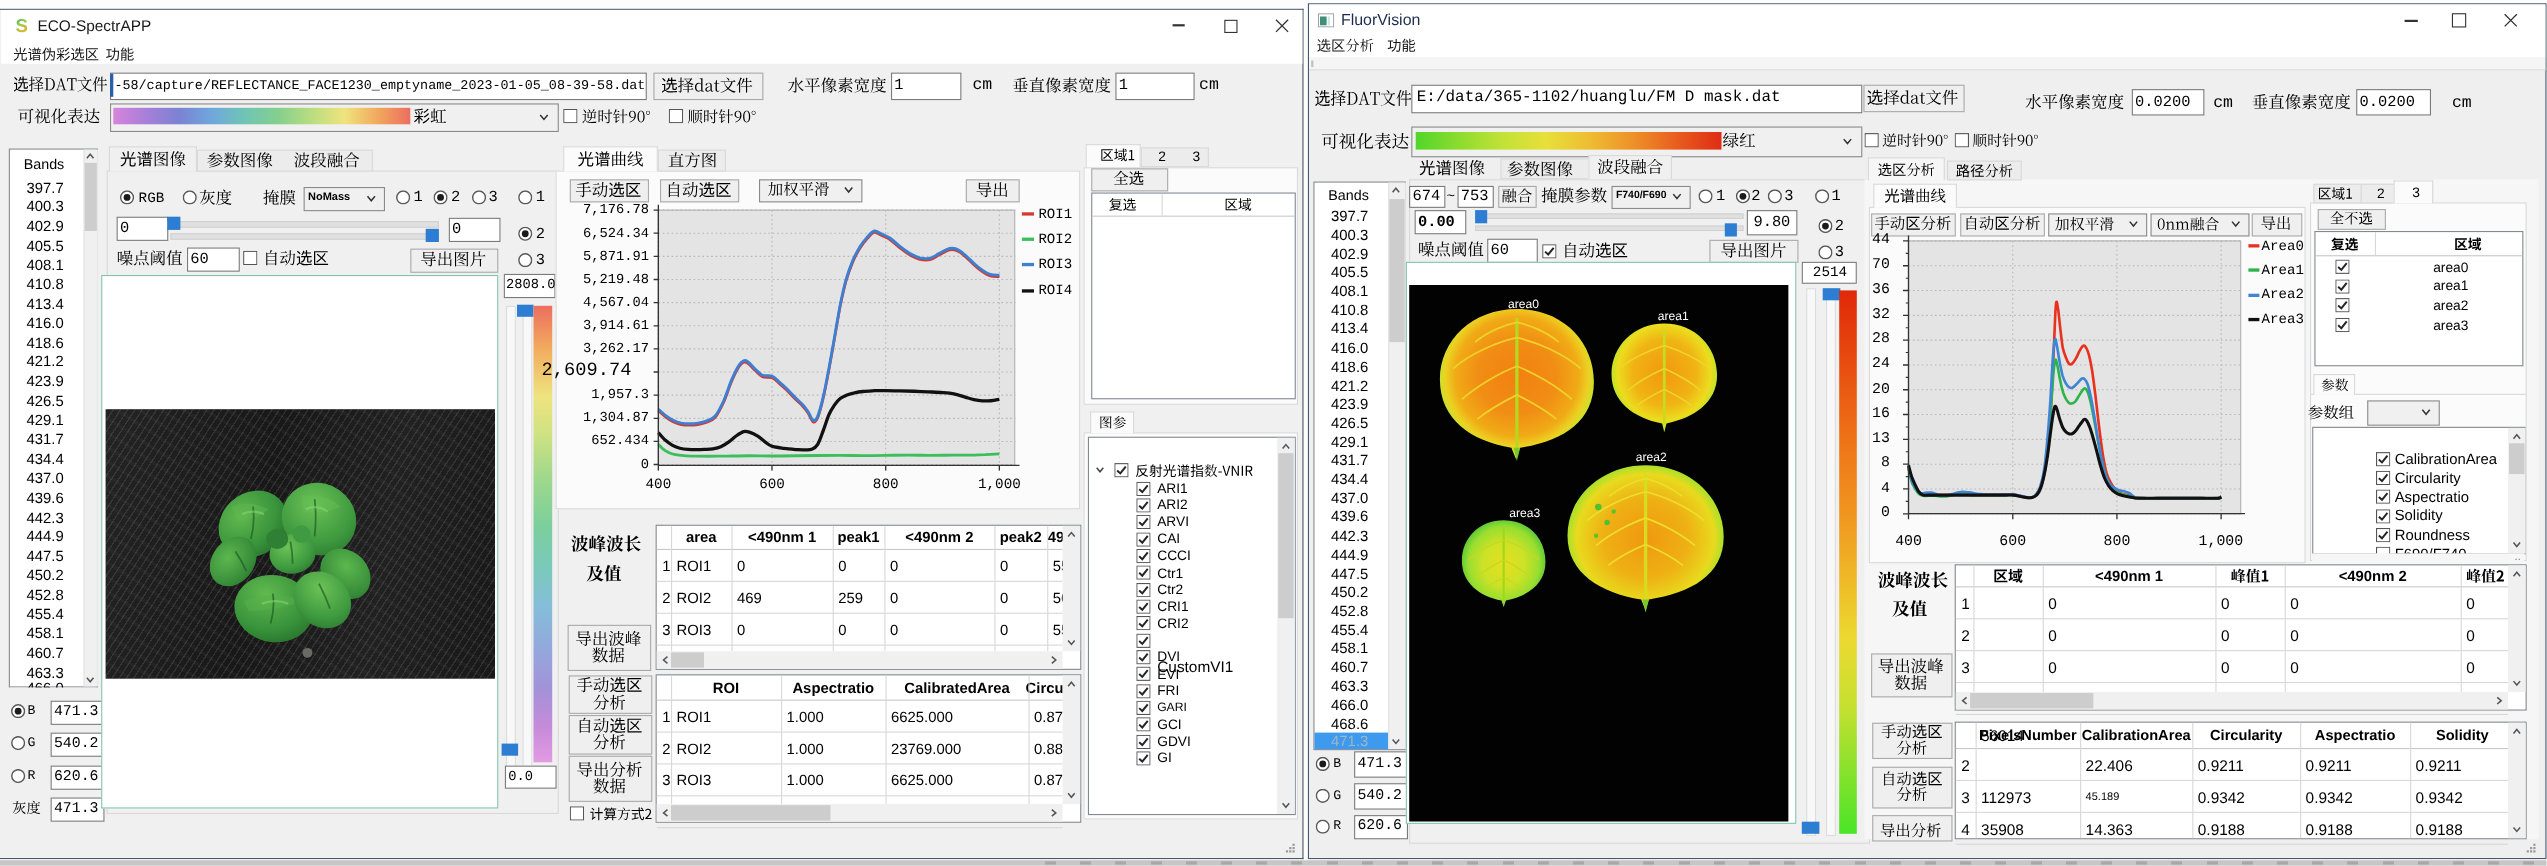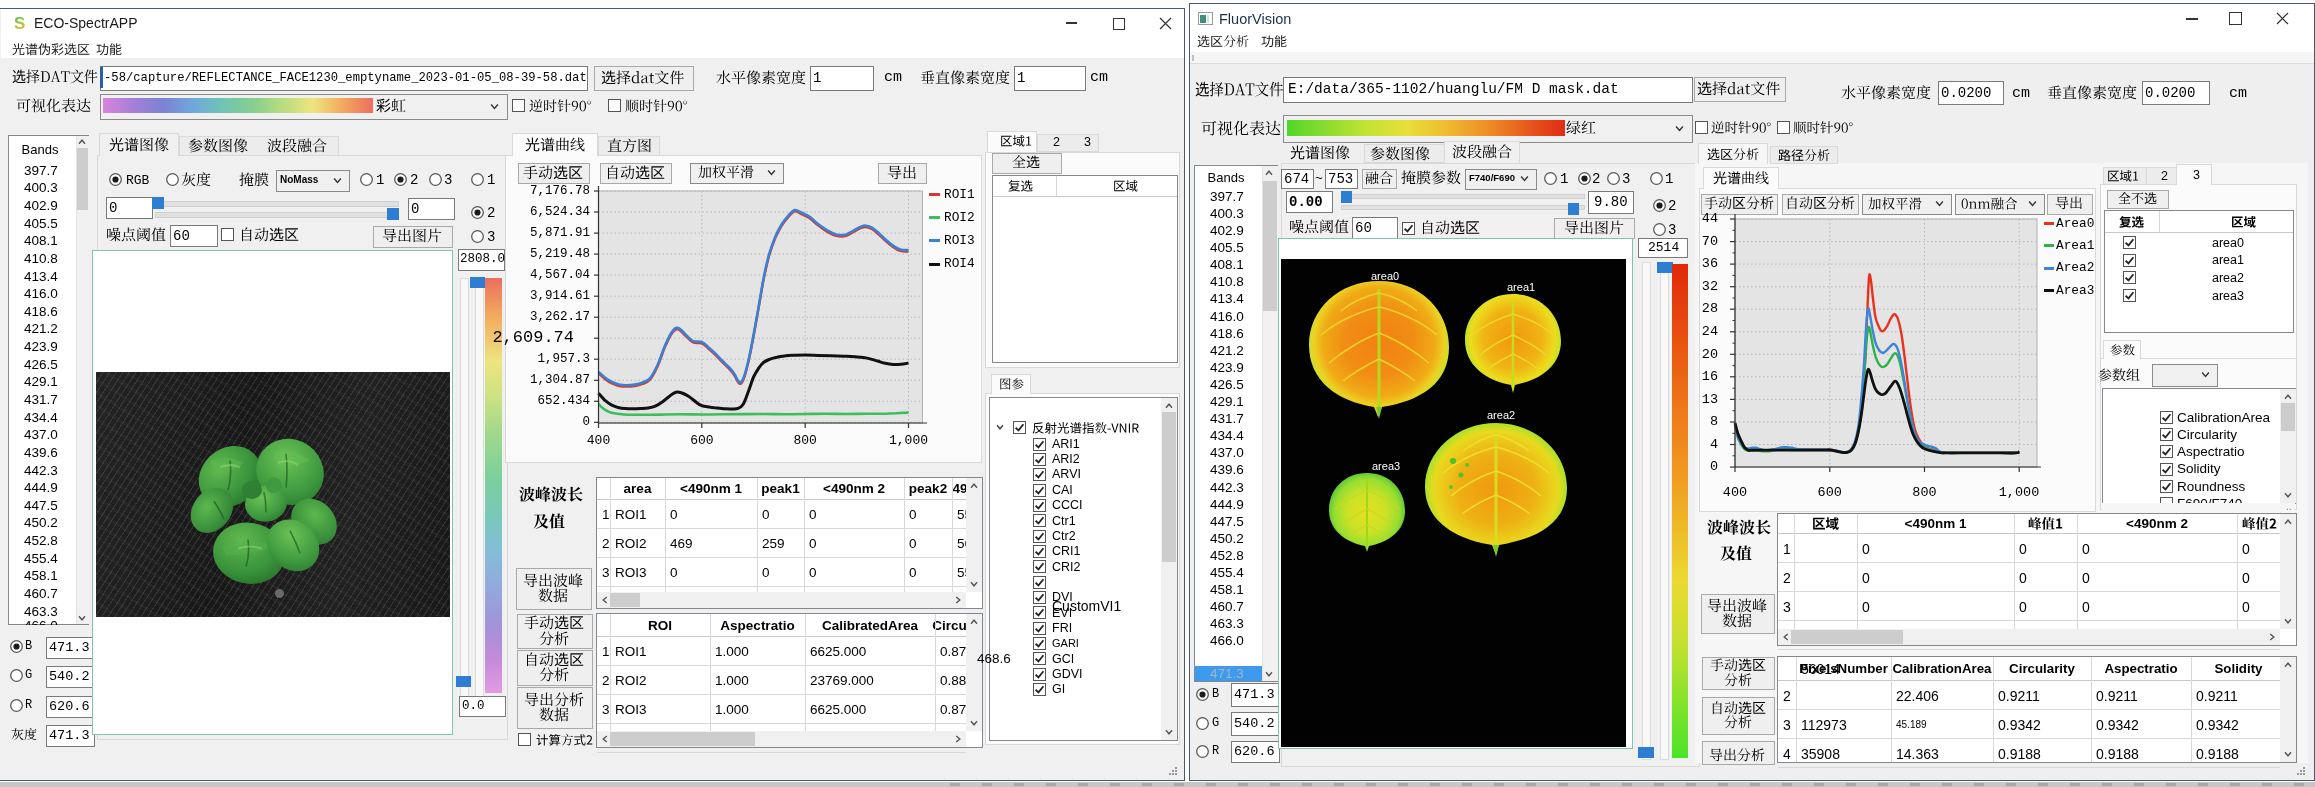--- a/index.html
+++ b/index.html
@@ -1111,21 +1111,21 @@
 <div class="ab fs" style="font-size:13.5px;color:#000;line-height:15.5px;left:977px;top:479.5px;width:500px;text-align:center;">442.3</div>
 <div class="ab fs" style="font-size:13.5px;color:#000;line-height:15.5px;left:977px;top:496.6px;width:500px;text-align:center;">444.9</div>
 <div class="ab fs" style="font-size:13.5px;color:#000;line-height:15.5px;left:977px;top:513.7px;width:500px;text-align:center;">447.5</div>
 <div class="ab fs" style="font-size:13.5px;color:#000;line-height:15.5px;left:977px;top:530.8px;width:500px;text-align:center;">450.2</div>
 <div class="ab fs" style="font-size:13.5px;color:#000;line-height:15.5px;left:977px;top:547.9px;width:500px;text-align:center;">452.8</div>
 <div class="ab fs" style="font-size:13.5px;color:#000;line-height:15.5px;left:977px;top:565.0px;width:500px;text-align:center;">455.4</div>
 <div class="ab fs" style="font-size:13.5px;color:#000;line-height:15.5px;left:977px;top:582.0px;width:500px;text-align:center;">458.1</div>
 <div class="ab fs" style="font-size:13.5px;color:#000;line-height:15.5px;left:977px;top:599.2px;width:500px;text-align:center;">460.7</div>
 <div class="ab fs" style="font-size:13.5px;color:#000;line-height:15.5px;left:977px;top:616.2px;width:500px;text-align:center;">463.3</div>
 <div class="ab fs" style="font-size:13.5px;color:#000;line-height:15.5px;left:977px;top:633.4px;width:500px;text-align:center;">466.0</div>
-<div class="ab fs" style="font-size:13.5px;color:#000;line-height:15.5px;left:977px;top:650.5px;width:500px;text-align:left;">468.6</div>
+<div class="ab fs" style="font-size:13.5px;color:#000;line-height:15.5px;left:977px;top:650.5px;width:500px;text-align:center;">468.6</div>
 <div class="ab" style="left:1195px;top:666px;width:67px;height:15px;background:#3d9aef;"></div>
 <div class="ab fs" style="font-size:13.5px;color:#9fb6c4;line-height:15.5px;left:977px;top:666.2px;width:500px;text-align:center;">471.3</div>
 <div class="ab" style="left:1262px;top:166px;width:15px;height:515px;background:#f0f0f0;border-left:1px solid #e2e2e2;"></div>
 <svg class="ab" style="left:1265.0px;top:169.0px" width="8" height="8">
     <path d="M1.0 5.8 L4 2.2 L7.0 5.8" fill="none" stroke="#555" stroke-width="1.4"></path>
   </svg>
 <svg class="ab" style="left:1265.0px;top:670.0px" width="8" height="8">
     <path d="M1.0 2.2 L4 5.8 L7.0 2.2" fill="none" stroke="#555" stroke-width="1.4"></path>
   </svg>
 <div class="ab" style="left:1263px;top:181px;width:14px;height:130px;background:#cdcdcd;"></div>

